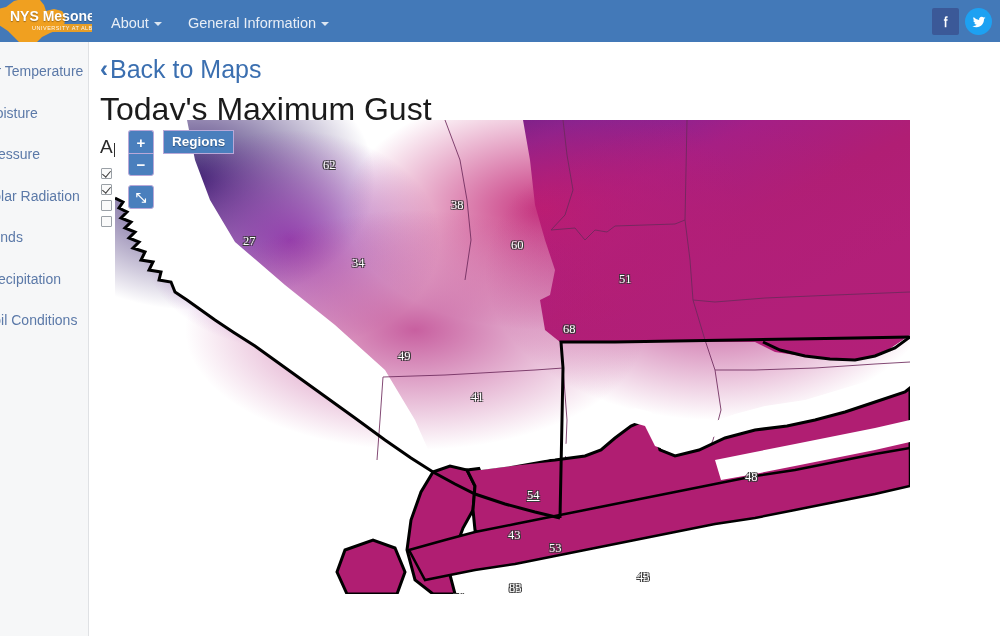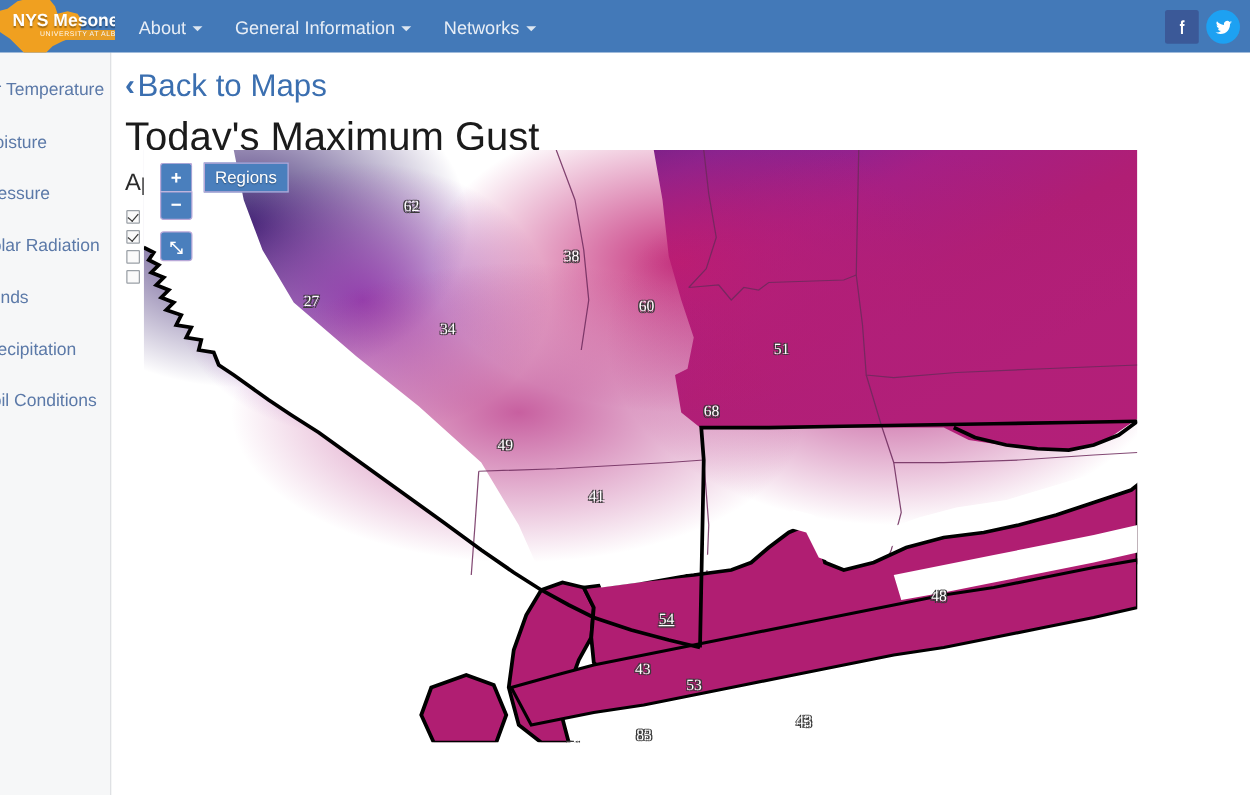--- a/index.html
+++ b/index.html
@@ -149,21 +149,21 @@
     display: flex; align-items: center; justify-content: center;
     cursor: pointer; line-height: 1;
   }
   .zbtn.top { border-radius: 3px 3px 0 0; border-bottom: none; }
   .zbtn.bot { border-radius: 0 0 3px 3px; }
   .zbtn.full { margin-top: 9px; border-radius: 3px; height: 24px; font-size: 13px; }
   .regions-btn {
     position: absolute; left: 48px; top: 10px;
     background: #4a7fbd; color: #fff;
     border: 1px solid #b9a8d8; border-radius: 0;
-    font-size: 13.5px; font-weight: normal;
+    font-size: 13.5px; font-weight: bold;
     padding: 3px 8px 4px; cursor: pointer;
     z-index: 10; white-space: nowrap;
     text-shadow: 0 1px 1px rgba(0,0,0,.35);
   }
   .obs {
     position: absolute; z-index: 8;
     color: #ffffff; font-size: 12.5px;
     font-family: "Liberation Serif", serif;
     text-shadow: -1px -1px 0 #3a3a3a, 1px -1px 0 #3a3a3a,
                  -1px  1px 0 #3a3a3a, 1px  1px 0 #3a3a3a;
@@ -187,23 +187,20 @@
       </div>
       <div class="brand-sub">UNIVERSITY AT ALBANY</div>
     </div>
 
     <div class="nav-items">
       <div class="nav-item">
         <span>About</span><span class="caret"></span>
       </div>
       <div class="nav-item">
         <span>General Information</span><span class="caret"></span>
-      </div>
-      <div class="nav-item">
-        <span>Networks</span><span class="caret"></span>
       </div>
     </div>
 
     <div class="social">
       <div class="soc fb">
         <svg width="15" height="15" viewBox="0 0 24 24">
           <path fill="#ffffff" d="M15.5 8.2h-2.1V6.8c0-.6.4-.8.7-.8h1.3V3.6h-1.9c-2.2 0-2.7 1.6-2.7 2.7v1.9H9.4v2.6h1.4V21h2.6v-10.2h1.8l.3-2.6z"></path>
         </svg>
       </div>
       <div class="soc tw">

